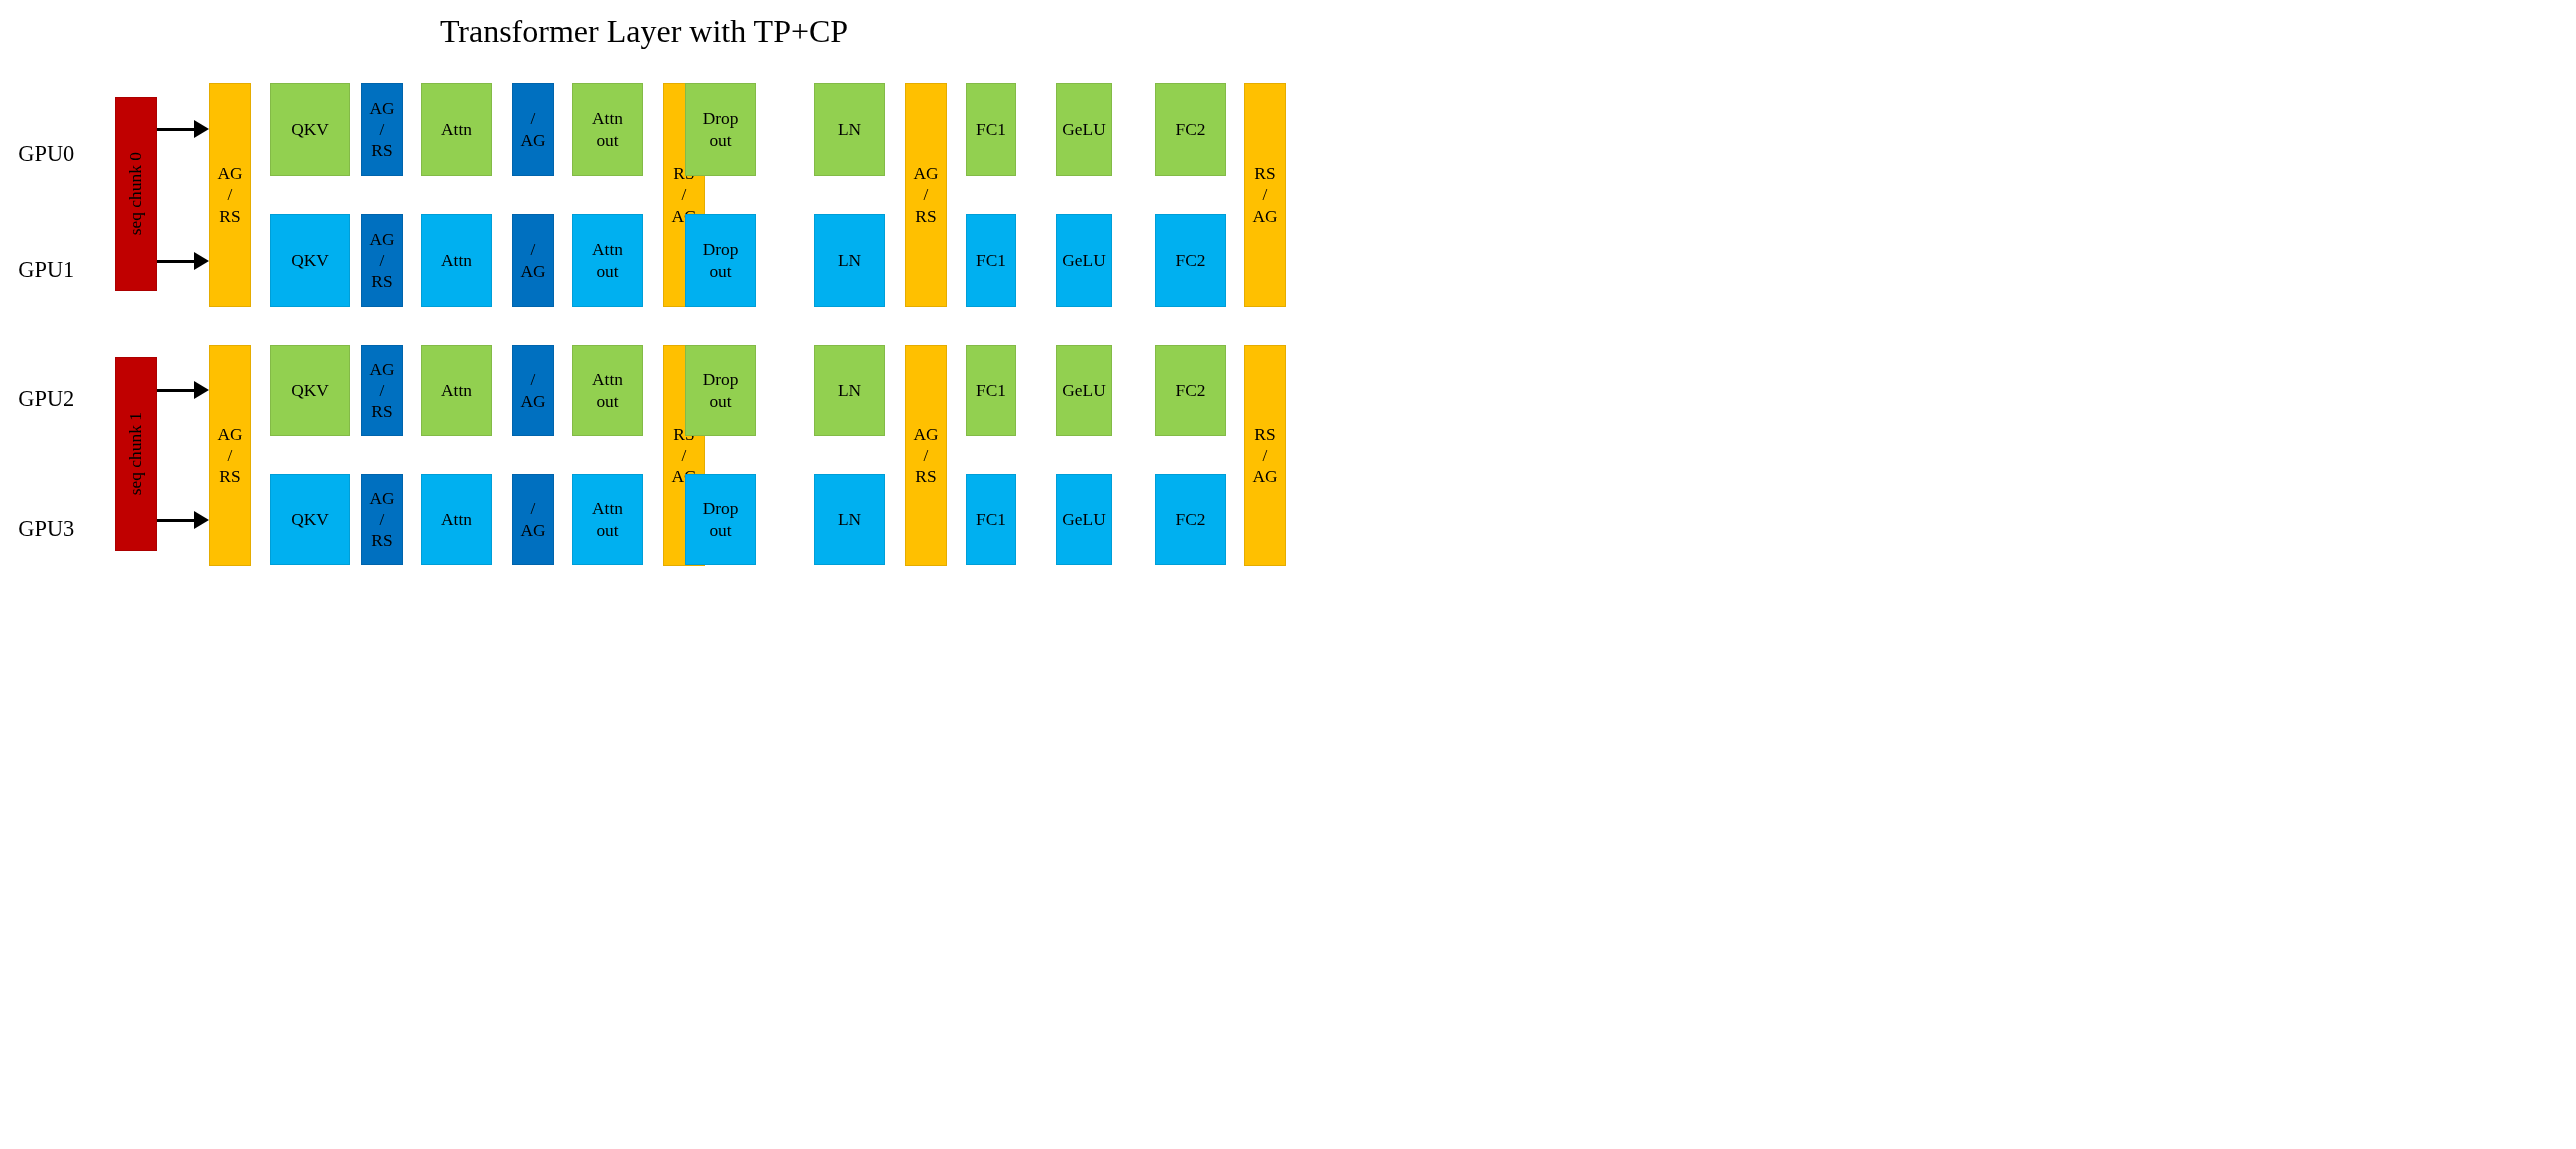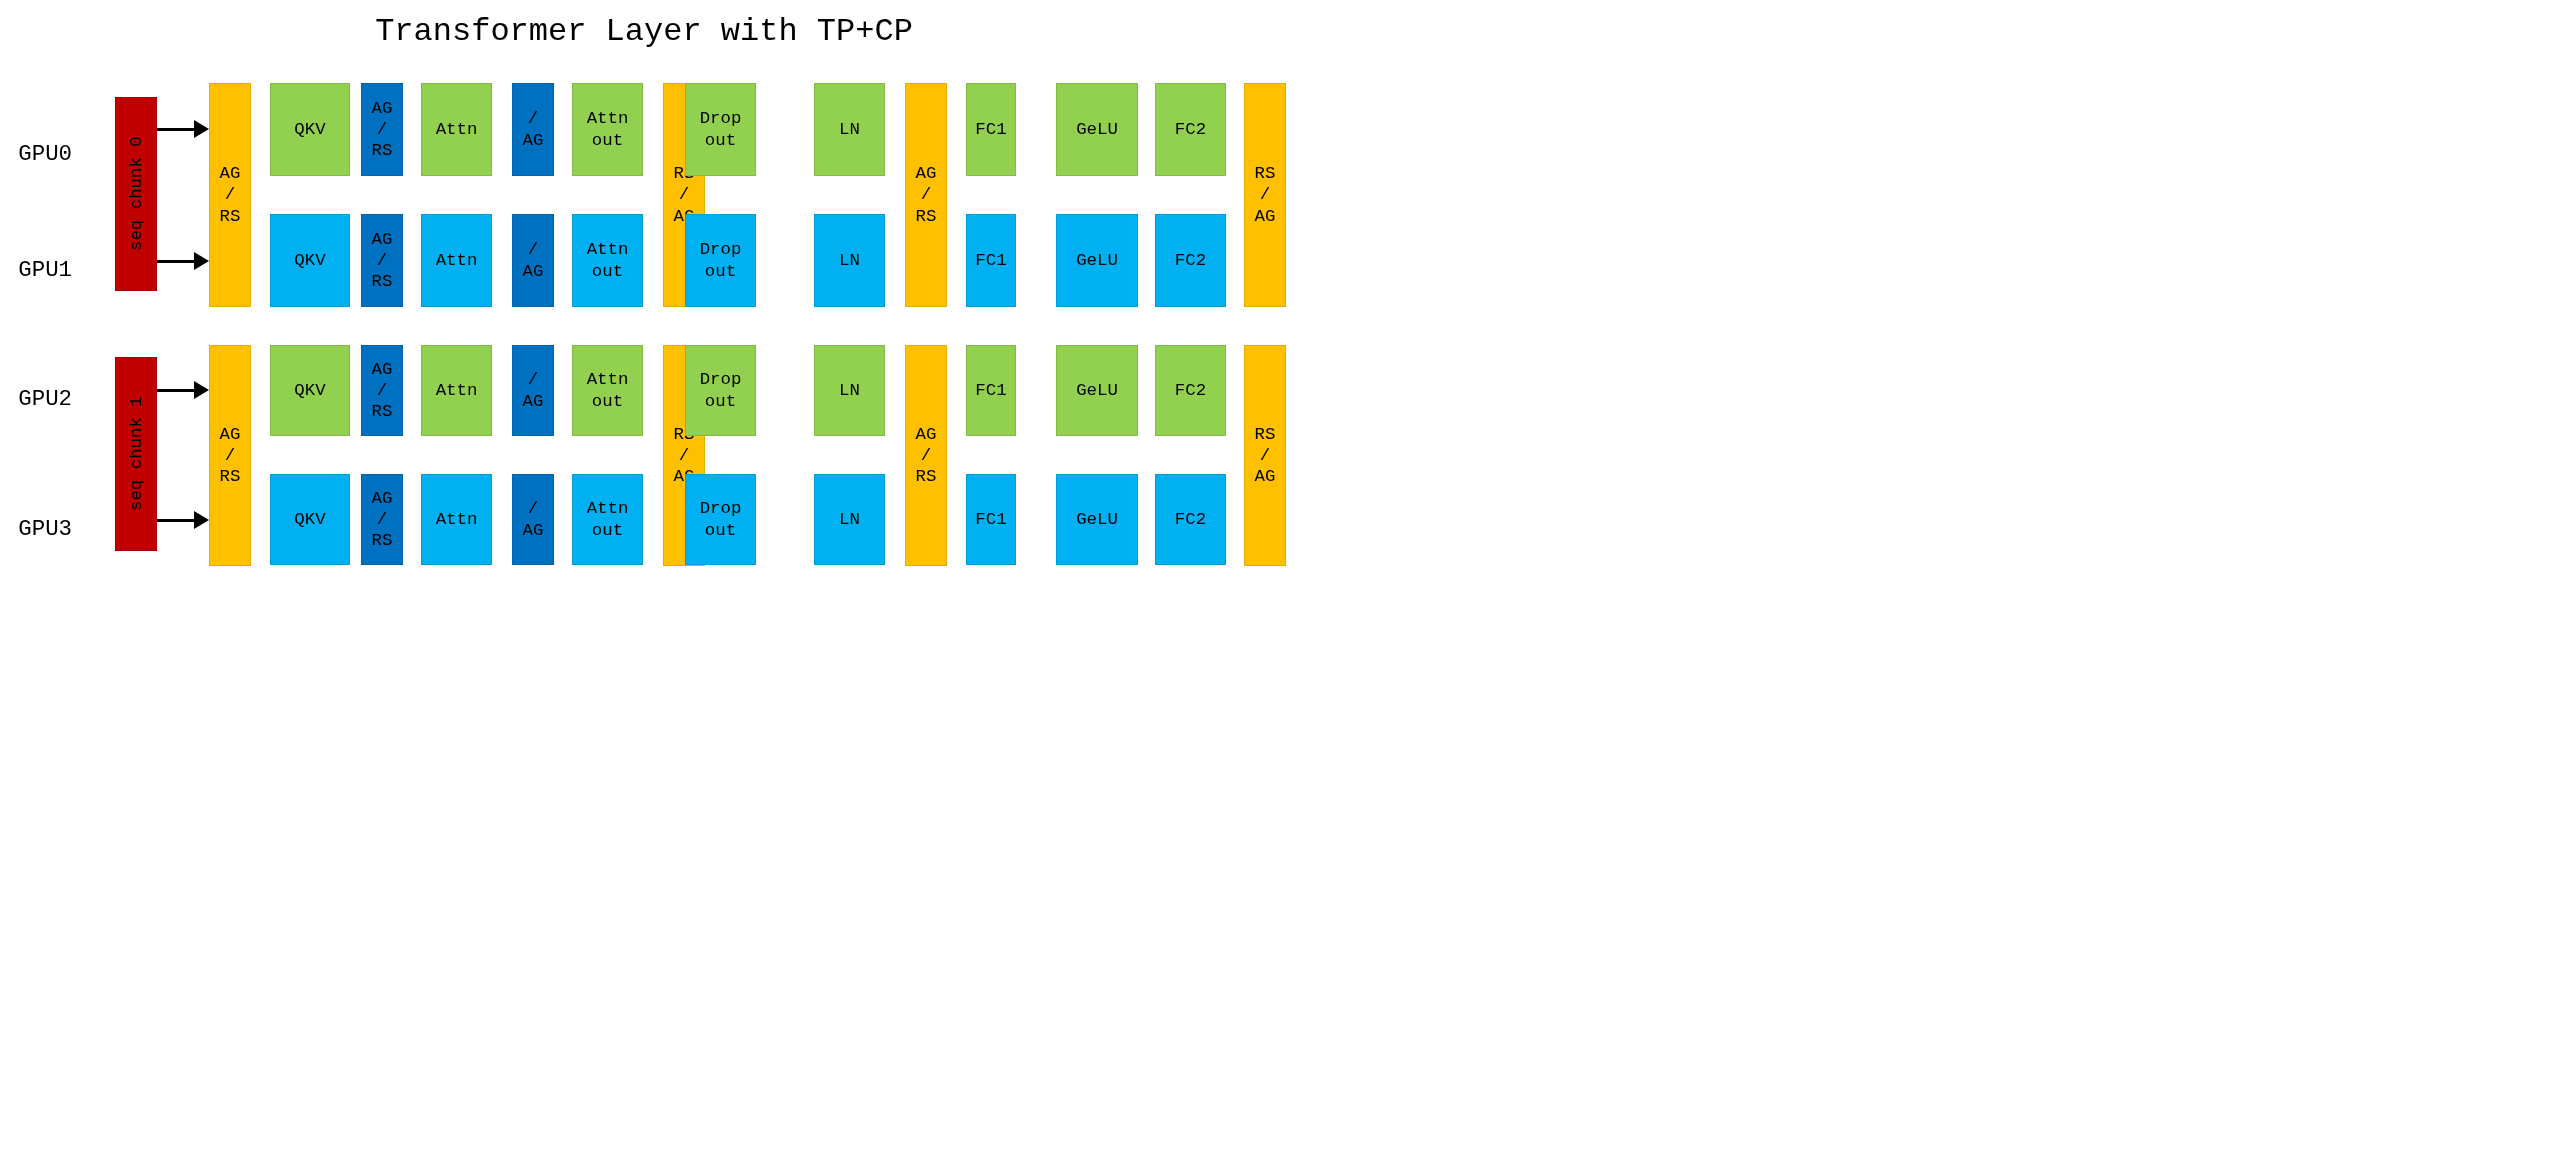--- a/index.html
+++ b/index.html
@@ -1,19 +1,19 @@
 <!DOCTYPE html>
 <html style="--seq-chunk: #C00000; --comm-gold: #FFC000; --gpu-top: #92D050; --gpu-bottom: #00B0F0; --comm-blue: #0070C0; --arrow: #000000; --text: #000000; --background: #FFFFFF;font-size:13.3px"><head>
 <meta charset="utf-8">
 <style>
   html,body { margin:0; padding:0; background:#fff; }
   .canvas {
     position:relative; width:1288px; height:575px;
     background:var(--background,#FFFFFF);
-    font-family:Liberation Mono, monospace;
+    font-family:Liberation Serif, serif;
     color:var(--text,#000000);
     overflow:hidden;
   }
   .title {
     position:absolute; top:13.3px; left:0; width:100%;
     text-align:center; font-size:32px; font-weight:400;
   }
   .gpu-label {
     position:absolute; left:18.3px; width:79px;
     display:flex; align-items:center; justify-content:flex-start;
@@ -38,21 +38,21 @@
   .c-qkv     { left:270px;  width:80px; }
   .c-agrs    { left:361px;  width:42px; }
   .c-attn    { left:421px;  width:71px; }
   .c-sag     { left:512px;  width:42px; }
   .c-attnout { left:572px;  width:71px; }
   .c-comm2   { left:663px;  width:42px; }
   .c-drop    { left:685px;  width:71px; }
   .c-ln      { left:814px;  width:71px; }
   .c-comm3   { left:905px; width:42px; }
   .c-fc1     { left:966px; width:50px; }
-  .c-gelu    { left:1056px; width:82px; }
+  .c-gelu    { left:1056px; width:56px; }
   .c-fc2     { left:1155px; width:71px; }
   .c-comm4   { left:1244px; width:42px; }
 
   
   .r1 { top:83px; height:93px; }
   .r2 { top:214px; height:93px; }
   .r3 { top:345px; height:91px; }
   .r4 { top:474px; height:91px; }
 
   

